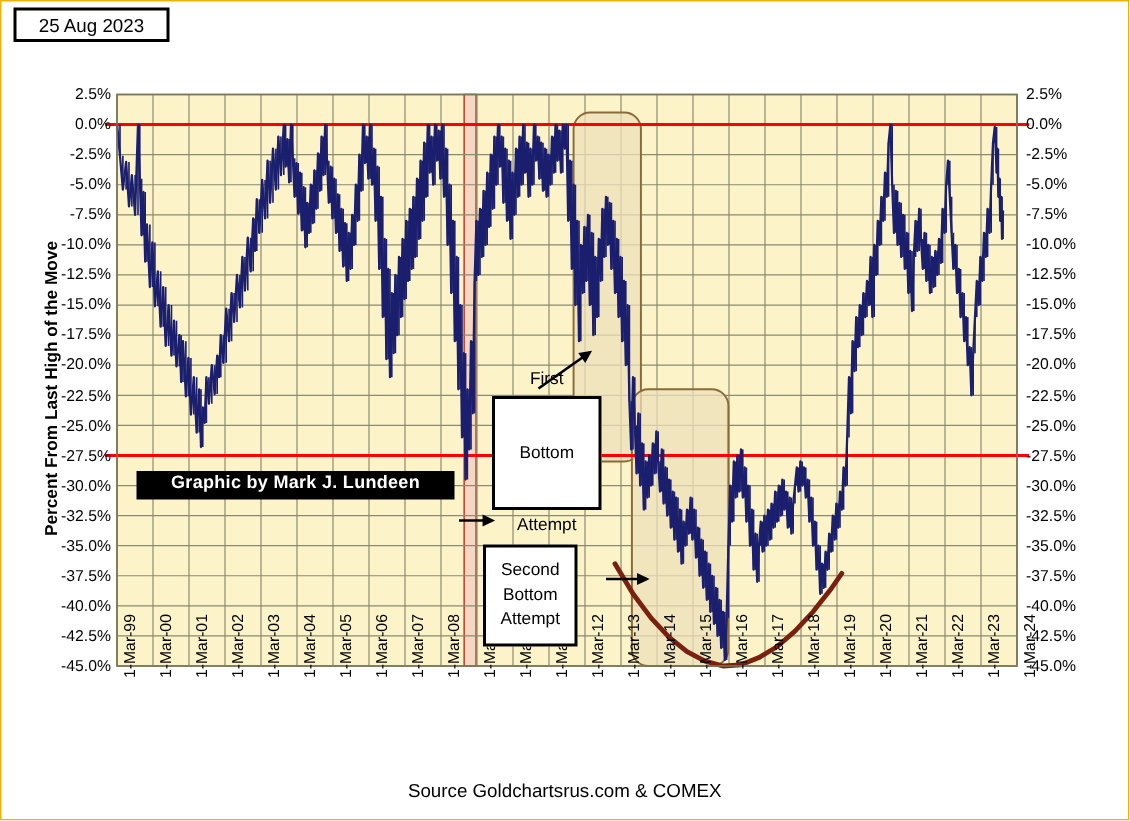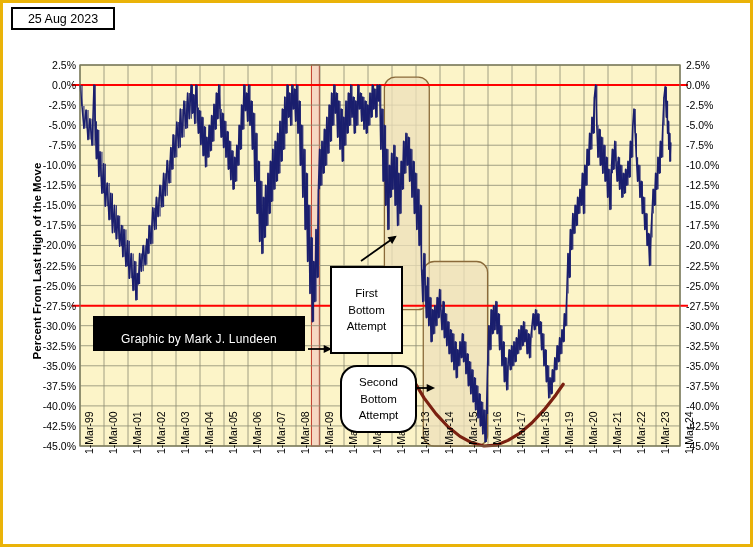--- a/index.html
+++ b/index.html
@@ -8,21 +8,21 @@
     background: #ffffff;
   }
   body {
     width: 753px; height: 547px;
     font-family: "Liberation Sans", sans-serif;
     position: relative;
     overflow: hidden;
   }
   #root {
     position: absolute; inset: 0;
-    border: 3px solid #eab308;
+    border: 1px solid #eab308;
     background: #ffffff;
   }
 
   
   .hdr-box {
     position: absolute;
     border: 2px solid #000;
     background: #fff;
     display: flex; align-items: center; justify-content: center;
     font-size: 12.5px; color: #000;
@@ -89,45 +89,45 @@
     background: #fff;
     display: flex;
     flex-direction: column;
     align-items: center;
     justify-content: center;
     font-size: 11.5px;
     color: #000;
     line-height: 1.45;
     z-index: 25;
   }
-  #callout-first  { left: 327px; top: 263px; width: 73px;  height: 88px; }
-  #callout-second { left: 337px; top: 362px; width: 77px;  height: 68px; border-radius: 17px; }
+  #callout-first  { left: 327px; top: 263px; width: 73px;  height: 76px; gap: 32px; }
+  #callout-second { left: 321px; top: 362px; width: 63px;  height: 68px; }
 
   
   #annotation {
     position: absolute;
     left: 90px; top: 313px;
     width: 212px;
     z-index: 25;
   }
   #annotation-text {
     border: 1px solid #000;
     background: #fff;
     padding: 5px 7px 6px 8px;
     font-size: 11.5px;
     line-height: 1.62;
     color: #000;
   }
   #annotation-credit {
     background: #000;
     color: #fff;
     font-size: 12px;
-    font-weight: normal;
+    font-weight: bold;
     text-align: center;
-    padding: 16px 0 5px 0;
+    padding: 0 0 5px 0;
     letter-spacing: 0.2px;
   }
 
   
   .ytick {
     position: absolute;
     font-size: 10.5px;
     color: #000;
     text-align: right;
     white-space: nowrap;
@@ -706,20 +706,21 @@
   <div class="callout" id="callout-second">
     <span>Second</span>
     <span>Bottom</span>
     <span>Attempt</span>
   </div>
 
   <div id="annotation">
     <div id="annotation-credit">Graphic by Mark J. Lundeen</div>
   </div>
 
+  <div id="footer-source">Source Goldchartsrus.com  &amp; COMEX</div>
 
   <div id="tick-layer">
       <div class="ytick left" style="left: 21px; top: 57px;">2.5%</div>
       <div class="ytick right" style="left: 683px; top: 57px;">2.5%</div>
       <div class="ytick left" style="left: 21px; top: 77.0526px;">0.0%</div>
       <div class="ytick right" style="left: 683px; top: 77.0526px;">0.0%</div>
       <div class="ytick left" style="left: 21px; top: 97.1053px;">-2.5%</div>
       <div class="ytick right" style="left: 683px; top: 97.1053px;">-2.5%</div>
       <div class="ytick left" style="left: 21px; top: 117.158px;">-5.0%</div>
       <div class="ytick right" style="left: 683px; top: 117.158px;">-5.0%</div>

